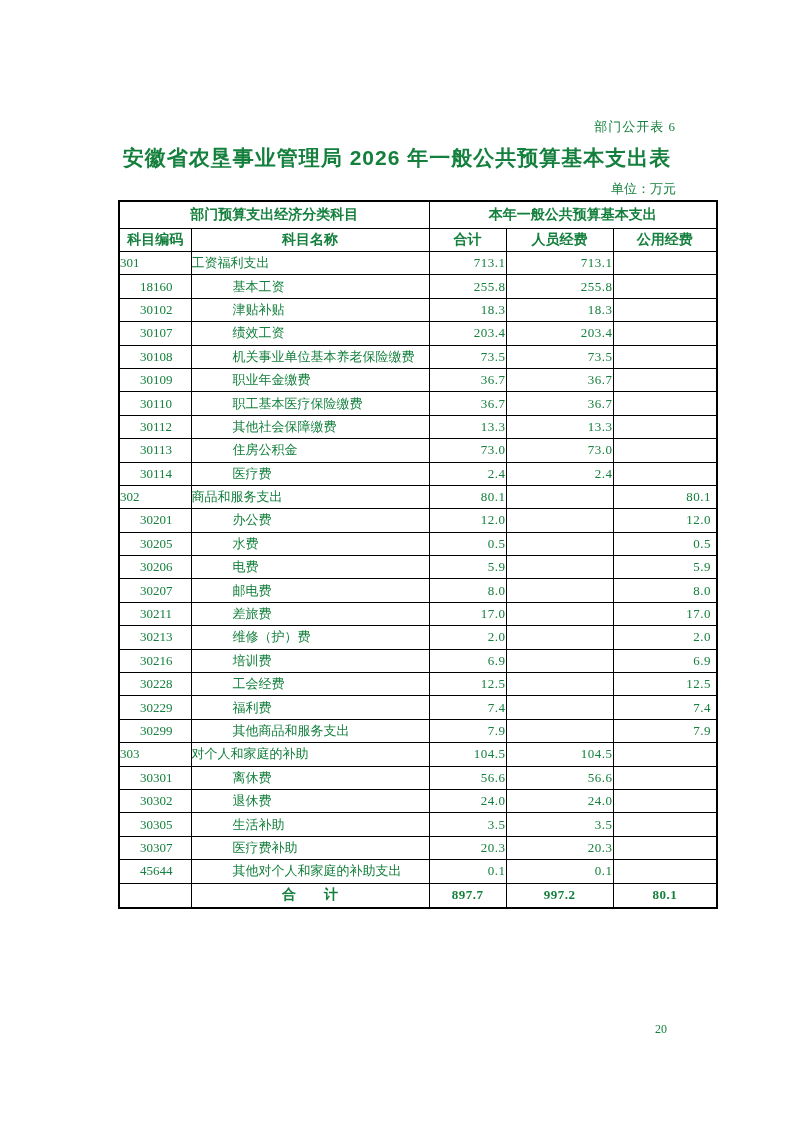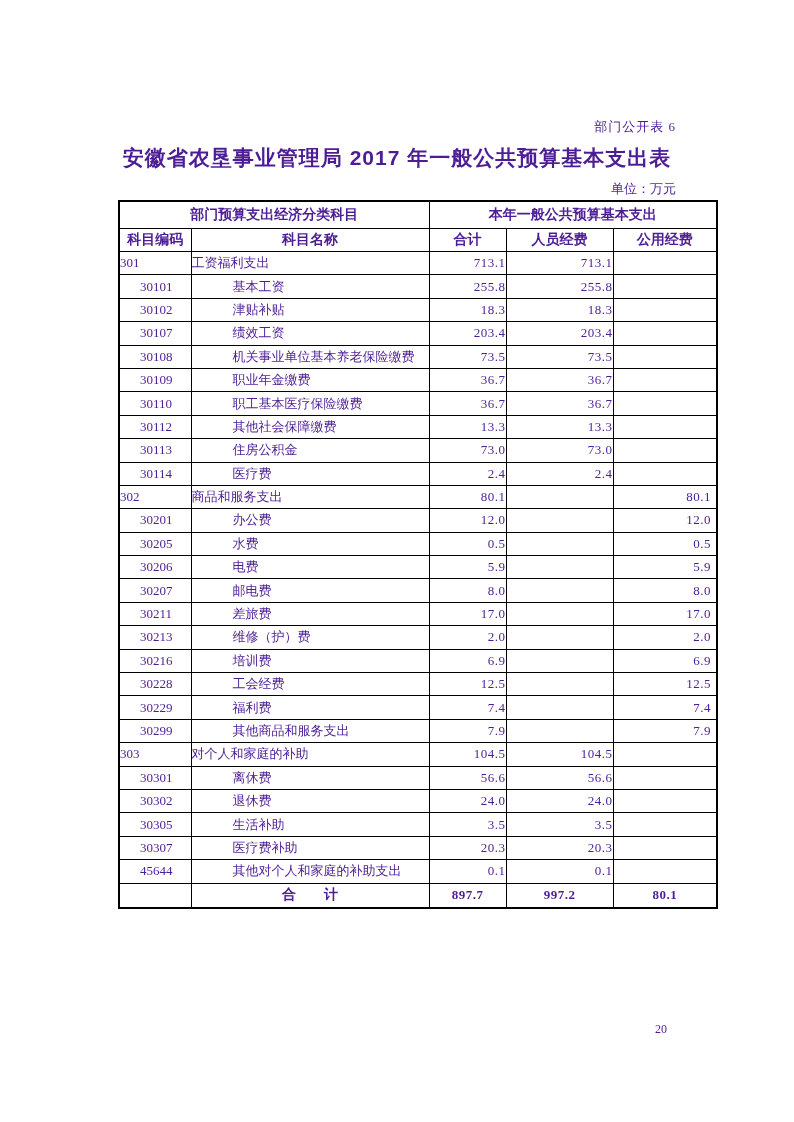--- a/index.html
+++ b/index.html
@@ -1,21 +1,21 @@
 <!DOCTYPE html>
 <html><head>
 <meta charset="utf-8">
 <style>
   html, body { margin: 0; padding: 0; background: #ffffff; }
   .page {
     position: relative;
     width: 794px;
     height: 1122px;
     background: #ffffff;
-    color: #4c1d95;
+    color: #15803d;
     font-family: "Liberation Serif", "DejaVu Serif", serif;
     overflow: hidden;
   }
   .corner-label {
     position: absolute;
     top: 118px;
     right: 118px;
     font-size: 13px;
     letter-spacing: 1px;
   }
@@ -91,21 +91,21 @@
     font-size: 12px;
   }
 </style>
 </head>
 <body>
 
 <div class="page">
 
   <div class="corner-label">部门公开表 6</div>
 
-  <h1 class="doc-title">安徽省农垦事业管理局 2017 年一般公共预算基本支出表</h1>
+  <h1 class="doc-title">安徽省农垦事业管理局 2026 年一般公共预算基本支出表</h1>
 
   <div class="unit-label">单位：万元</div>
 
   <table class="budget">
     <colgroup>
       <col style="width:72px">
       <col style="width:238px">
       <col style="width:77px">
       <col style="width:107px">
       <col style="width:104px">
@@ -125,21 +125,21 @@
     </thead>
     <tbody id="budget-tbody">
         <tr>
           <td class="code lv1">301</td>
           <td class="name lv1">工资福利支出</td>
           <td class="num total lv1">713.1</td>
           <td class="num personnel lv1">713.1</td>
           <td class="num public lv1"></td>
         </tr>
         <tr>
-          <td class="code lv2">30101</td>
+          <td class="code lv2">18160</td>
           <td class="name lv2">基本工资</td>
           <td class="num total lv2">255.8</td>
           <td class="num personnel lv2">255.8</td>
           <td class="num public lv2"></td>
         </tr>
         <tr>
           <td class="code lv2">30102</td>
           <td class="name lv2">津贴补贴</td>
           <td class="num total lv2">18.3</td>
           <td class="num personnel lv2">18.3</td>

